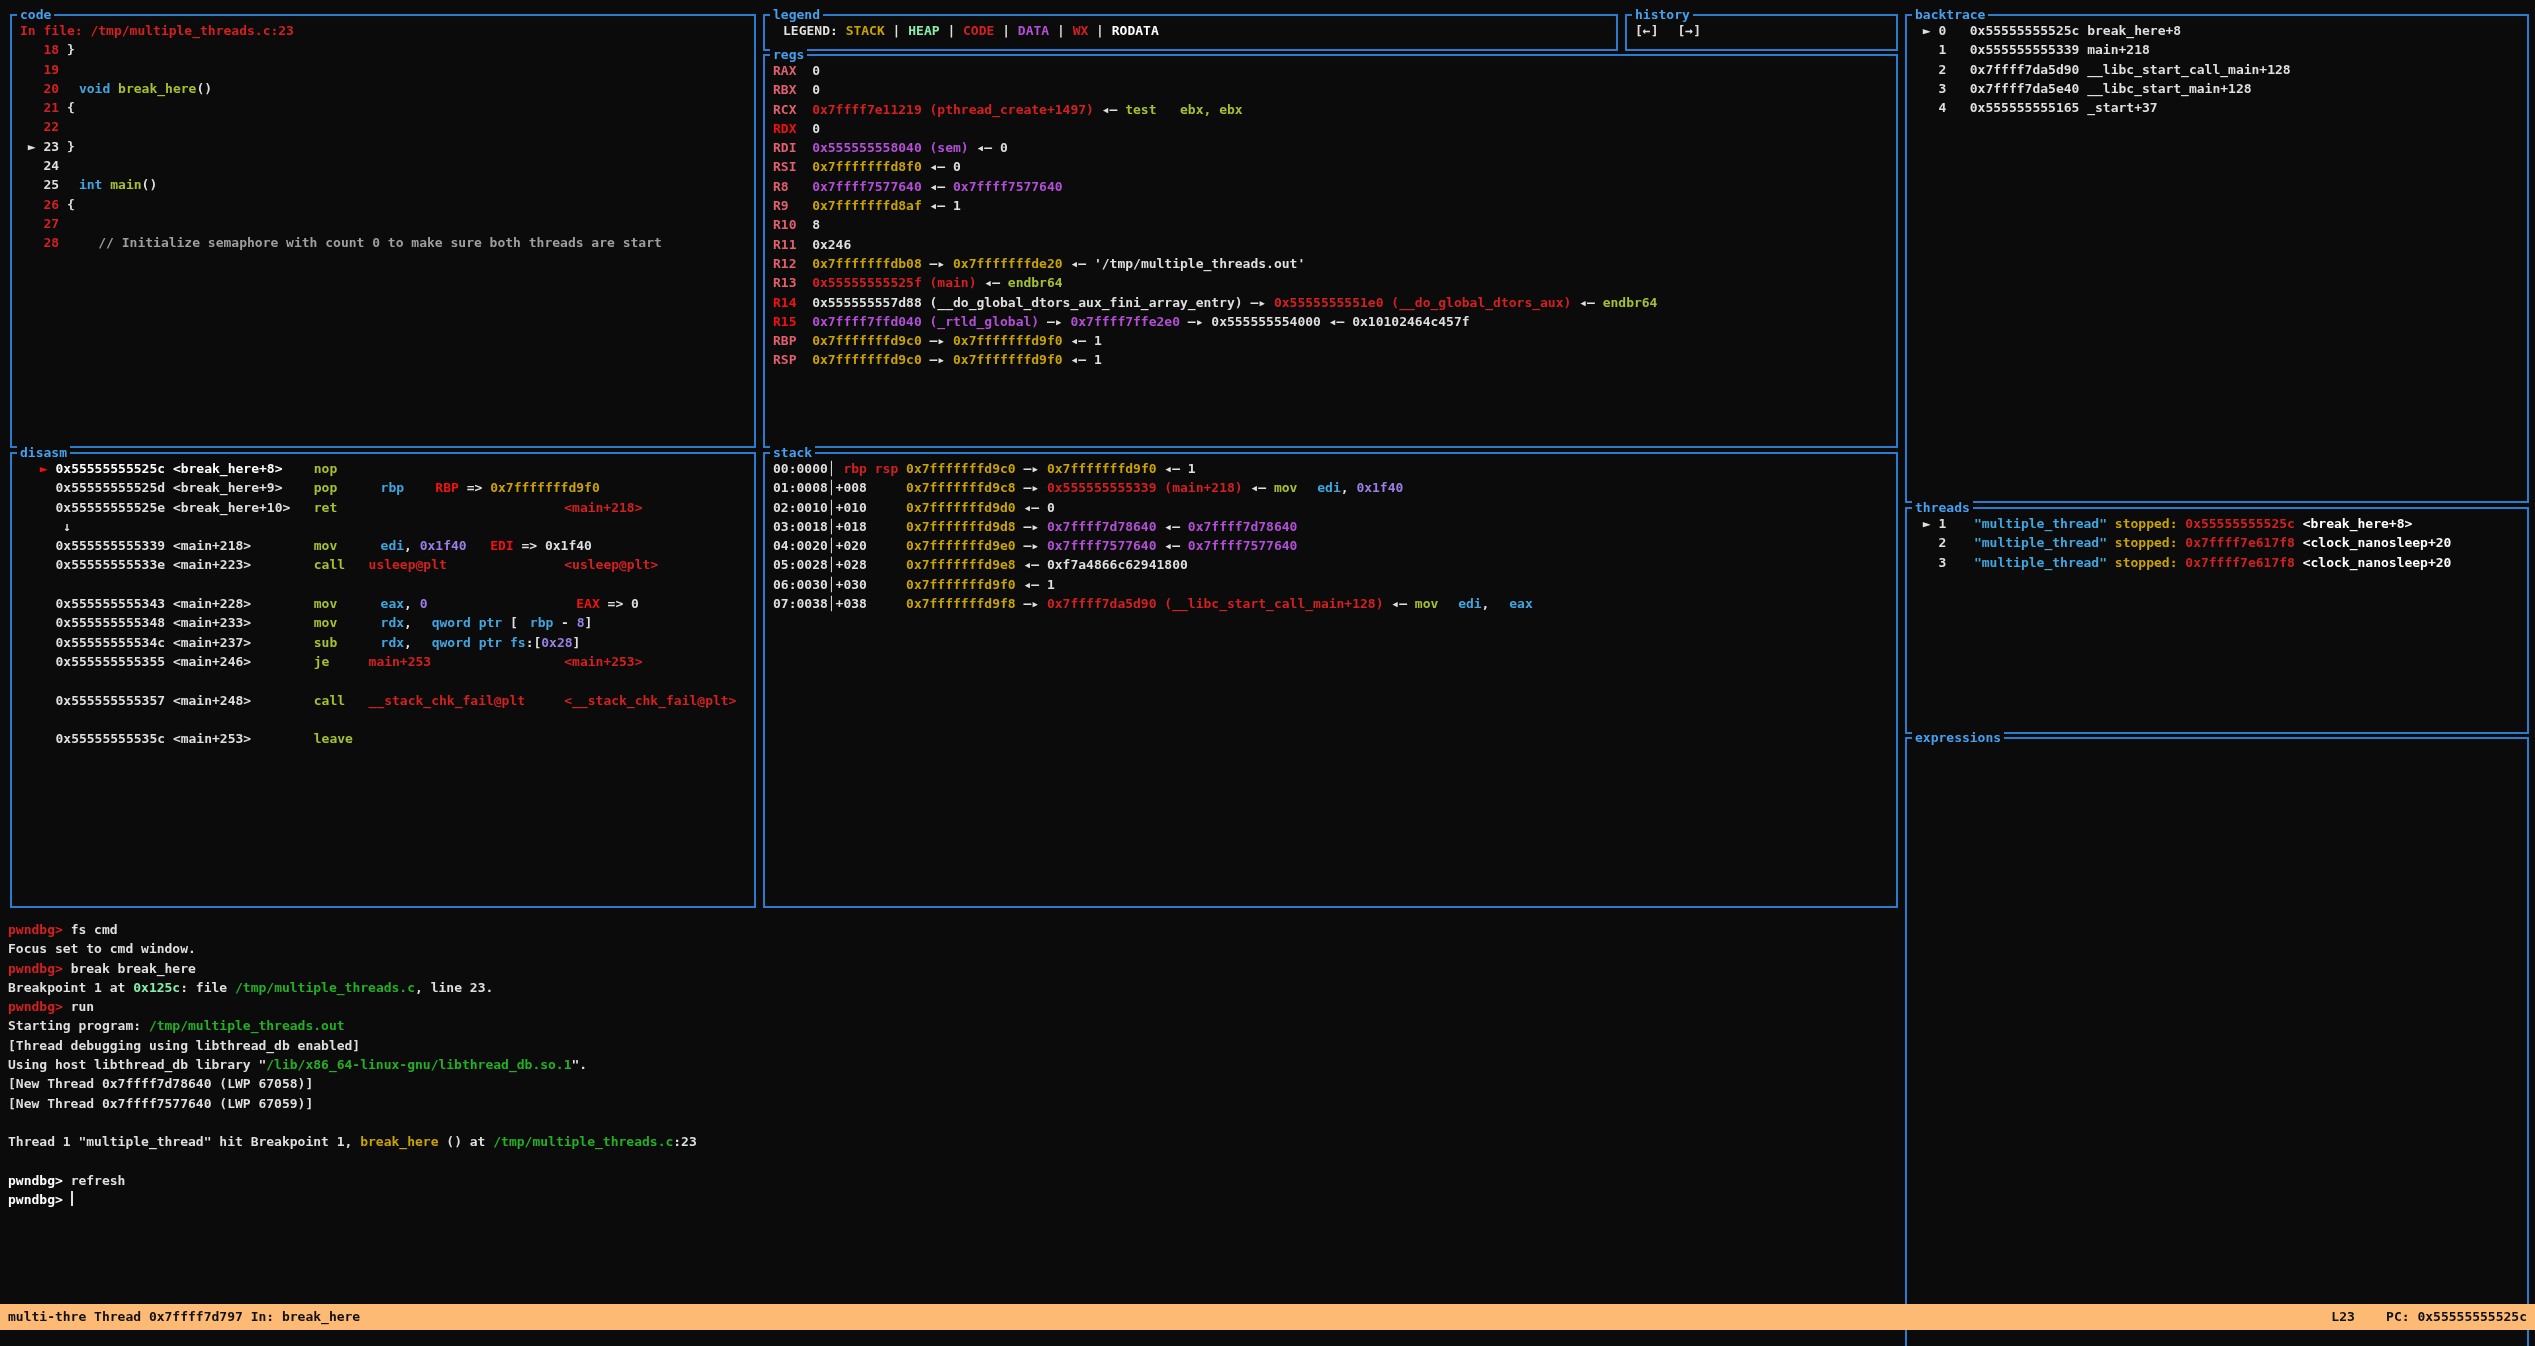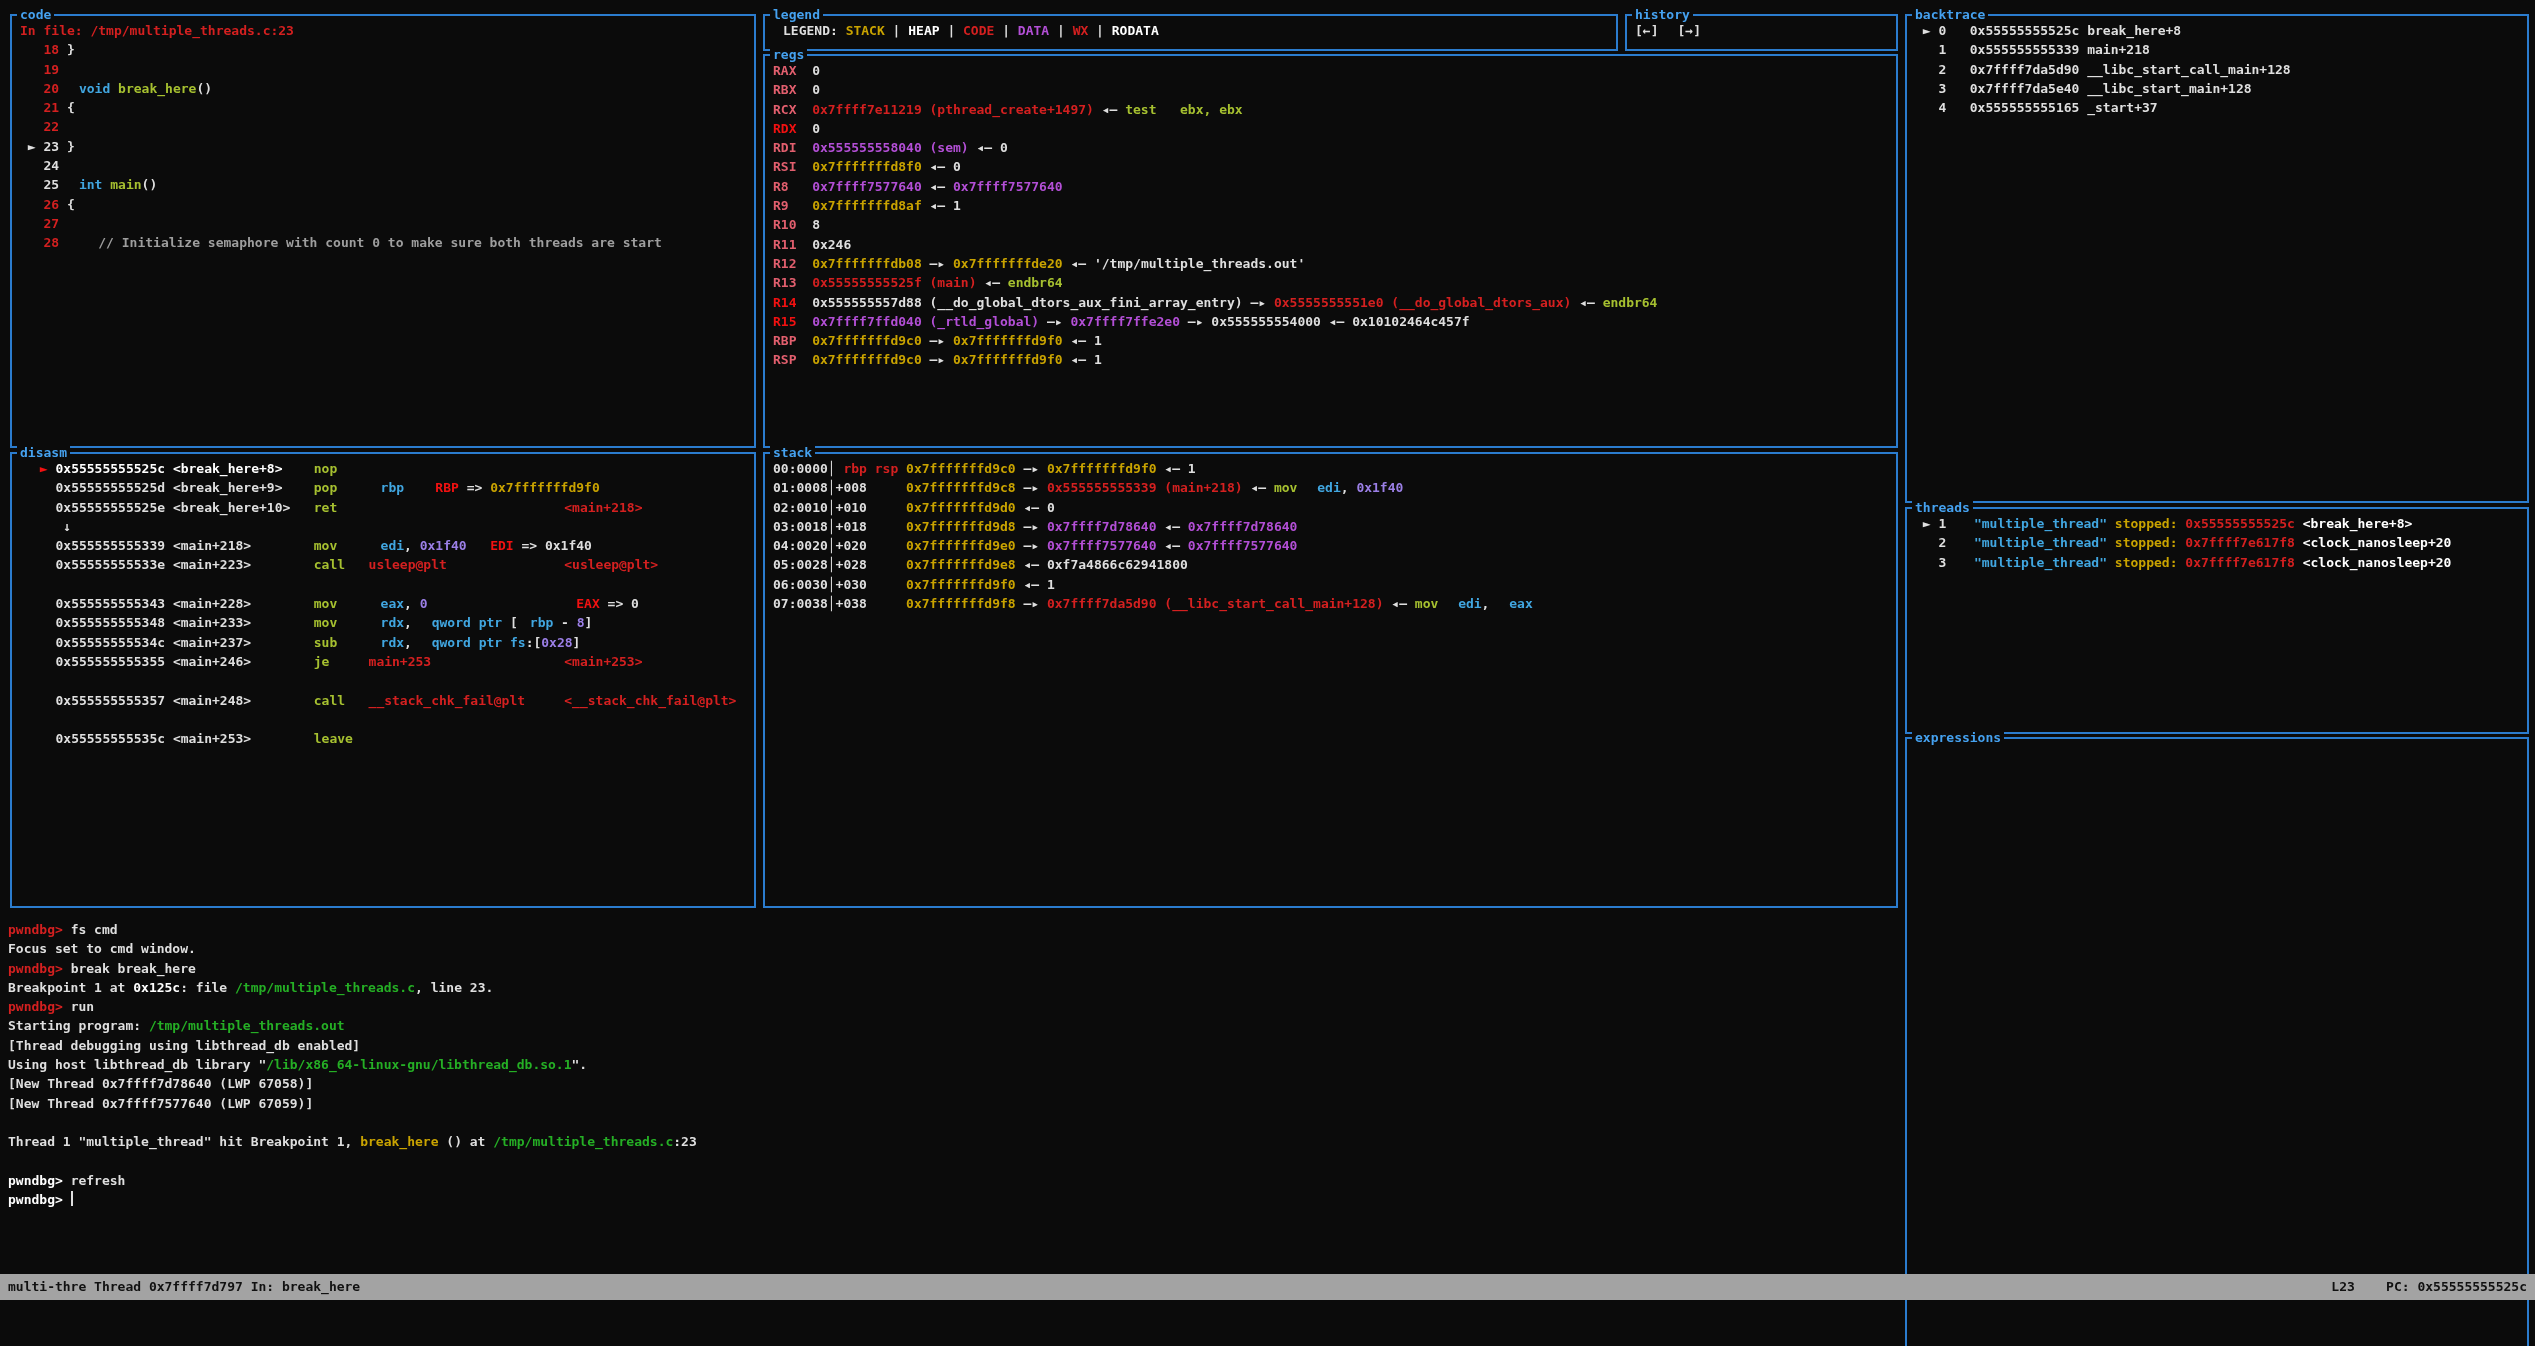--- a/index.html
+++ b/index.html
@@ -12,27 +12,27 @@
   .tline{white-space:pre;}
   .c-w{color:#dfdfdf;}
   .c-W{color:#ffffff;}
   .c-r{color:#d42020;}
   .c-R{color:#f21111;}
   .c-pk{color:#e25f6e;}
   .c-y{color:#c9a300;}
   .c-p{color:#b34fd6;}
   .c-v{color:#9b7fe6;}
   .c-b{color:#41a6e0;margin-left:12px;}
-  .c-B{color:#ffffff;}
+  .c-B{color:#86efac;}
   .c-g{color:#25af25;}
   .c-gy{color:#a6c030;}
   .c-gr{color:#9e9e9e;}
   .cursor{display:inline-block;width:2px;height:15px;background:#dfdfdf;vertical-align:-2px;}
   .terminal{position:absolute;left:8px;top:920px;width:1888px;height:388px;overflow:hidden;}
-  .statusbar{position:absolute;left:0;top:1274px;width:2535px;height:26px;background:#a3a3a3;
+  .statusbar{position:absolute;left:0;top:1304px;width:2535px;height:26px;background:#fdba74;
     color:#111;display:flex;align-items:center;justify-content:space-between;
     box-sizing:border-box;padding:0 8px;white-space:pre;}
   #p-code{left:10px;top:14px;width:746px;height:434px;}
   #p-legend{left:763px;top:14px;width:855px;height:37px;padding-left:10px;}
   #p-history{left:1625px;top:14px;width:273px;height:37px;}
   #p-regs{left:763px;top:54px;width:1135px;height:394px;}
   #p-backtrace{left:1905px;top:14px;width:624px;height:489px;}
   #p-disasm{left:10px;top:452px;width:746px;height:456px;padding-left:12px;}
   #p-stack{left:763px;top:452px;width:1135px;height:456px;}
   #p-threads{left:1905px;top:507px;width:624px;height:227px;}

